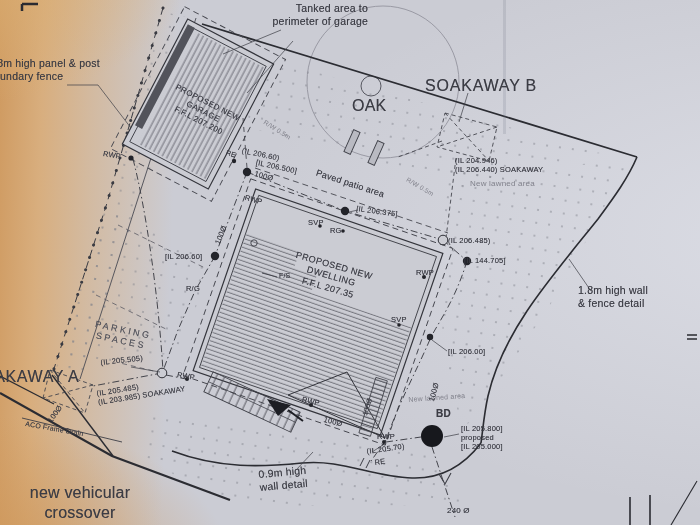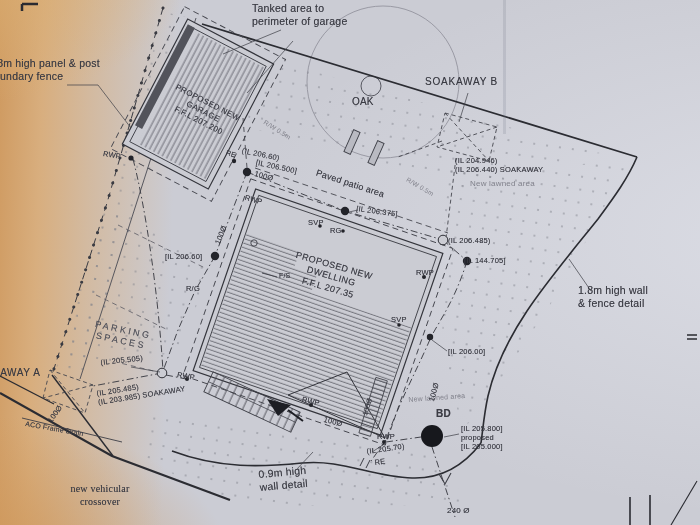--- a/index.html
+++ b/index.html
@@ -14,21 +14,21 @@
       #cbccd4;
   }
   svg{position:absolute;left:0;top:0;}
   .lb{
     position:absolute;color:#3b3c44;white-space:pre-line;line-height:1.25;
     letter-spacing:.2px;text-shadow:0 0 .4px rgba(55,55,65,.55);
   }
   .tl{transform-origin:0 0;}
   .ctr{text-align:center;}
   .s65{font-size:6.5px}.s7{font-size:7px}.s75{font-size:7.5px}.s8{font-size:8px}
-  .s9{font-size:9px}.s10{font-size:10px}.s105{font-size:10.5px}.s11{font-size:10px}
+  .s9{font-size:9px}.s10{font-size:10px}.s105{font-size:10.5px}.s11{font-size:16px}
   .f{color:#80818b;text-shadow:none;}
   .semi{color:#55565f;}
   .crease{position:absolute;left:503px;top:0;width:3px;height:134px;background:rgba(108,110,130,.18);}
 </style>
 </head>
 <body>
 
 <div id="photo">
 
 <svg width="700" height="525" viewBox="0 0 700 525">
@@ -197,21 +197,21 @@
     <path d="M22,4 L38,4" stroke-width="2.5"></path>
     <path d="M22,4 L22,11" stroke-width="2.5"></path>
     <path d="M687,335 L697,335 M687,339 L697,339" stroke-width="1.3"></path>
     <path d="M630,497 L630,525 M650,495 L650,525" stroke-width="1.6"></path>
     <path d="M671,525 L697,481" stroke-width="1.1"></path>
   </g>
 </svg>
 
 <div class="crease"></div>
 
-<div class="lb s105" style="left:252px;top:2px;width:116px;text-align:left;">Tanked area to
+<div class="lb s105" style="left:252px;top:2px;width:116px;text-align:right;">Tanked area to
 perimeter of garage</div>
 <div class="lb s105" style="left:-12px;top:57px;">1.8m high panel &amp; post
 boundary fence</div>
 <div class="lb s8 ctr" style="left:203px;top:112px;transform:translate(-50%,-50%) rotate(27deg);letter-spacing:.4px;">PROPOSED NEW
 GARAGE
 F.F.L 207.200</div>
 <div class="lb s9 ctr" style="left:331px;top:277px;transform:translate(-50%,-50%) rotate(16deg);letter-spacing:.4px;">PROPOSED NEW
 DWELLING
 F.F.L 207.35</div>
 <div class="lb s9 ctr" style="left:350px;top:184px;transform:translate(-50%,-50%) rotate(18deg);">Paved patio area</div>
@@ -225,21 +225,21 @@
 <div class="lb s7 f tl" style="left:408px;top:396px;transform:rotate(-4deg);">New lawned area</div>
 <div class="lb s105" style="left:578px;top:284px;">1.8m high wall
 &amp; fence detail</div>
 <div class="lb s105 tl" style="left:258px;top:468px;transform:rotate(-5deg);">0.9m high
 wall detail</div>
 <div class="lb s11" style="left:-30px;top:367px;letter-spacing:.6px;">SOAKAWAY A</div>
 <div class="lb s75 tl" style="left:100px;top:358px;transform:rotate(-6deg);">(IL 205.505)</div>
 <div class="lb s75 tl" style="left:96px;top:389px;transform:rotate(-9deg);">(IL 205.485)
 (IL 203.985) SOAKAWAY</div>
 <div class="lb s7 tl" style="left:26px;top:420px;transform:rotate(10deg);">ACO Frame Drain</div>
-<div class="lb s11 ctr" style="left:100px;top:483px;transform:translateX(-50%);font-family:Liberation Serif, serif;">new vehicular
+<div class="lb s11 ctr" style="left:80px;top:483px;transform:translateX(-50%);">new vehicular
 crossover</div>
 
 <div class="lb s75 tl" style="left:243px;top:146px;transform:rotate(12deg);">(IL 206.60)</div>
 <div class="lb s75 tl" style="left:257px;top:158px;transform:rotate(12deg);">[IL 206.500]</div>
 <div class="lb s75 tl" style="left:256px;top:169px;transform:rotate(16deg);">100Ø</div>
 <div class="lb s75 tl" style="left:357px;top:204px;transform:rotate(8deg);">[IL 206.375]</div>
 <div class="lb s75" style="left:448px;top:236px;">(IL 206.485)</div>
 <div class="lb s75" style="left:464px;top:256px;">[IL 144.705]</div>
 <div class="lb s75" style="left:165px;top:252px;">[IL 206.60]</div>
 <div class="lb s75" style="left:448px;top:347px;">[IL 206.00]</div>

